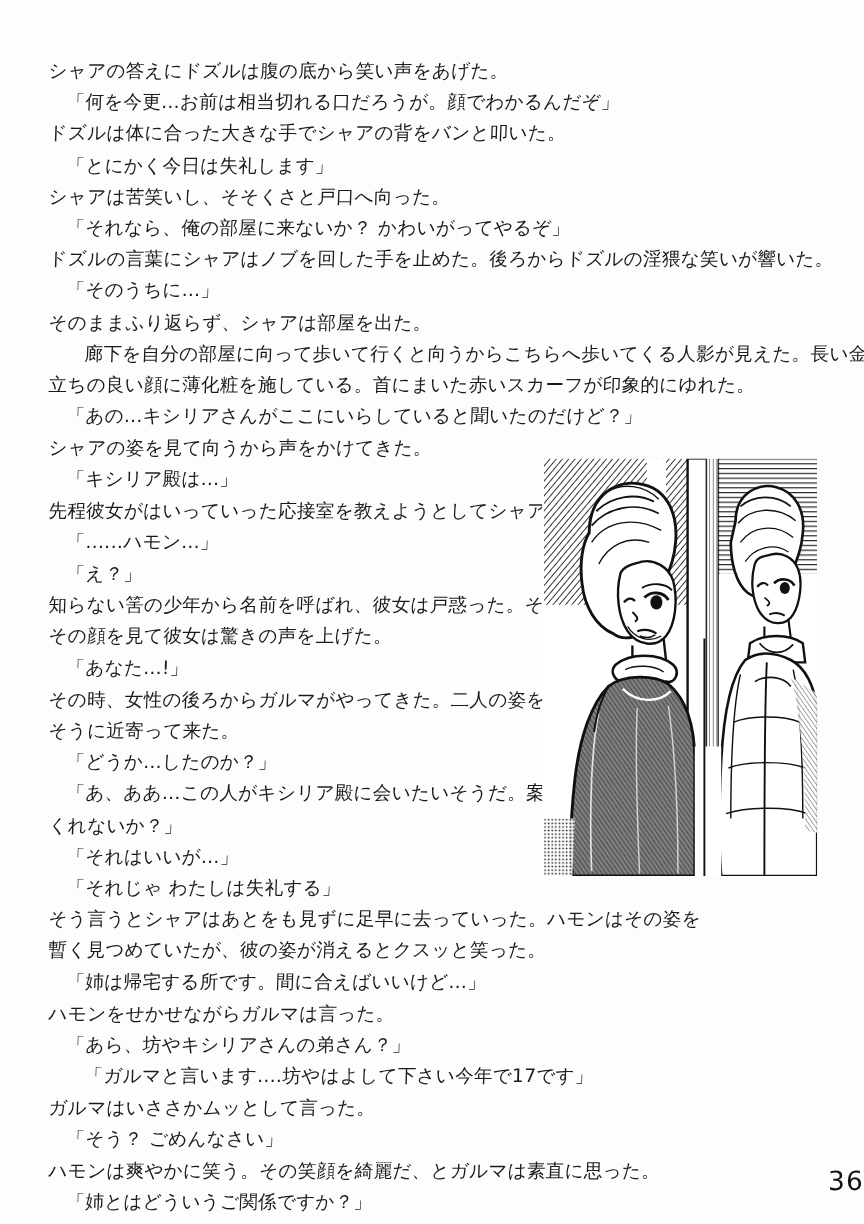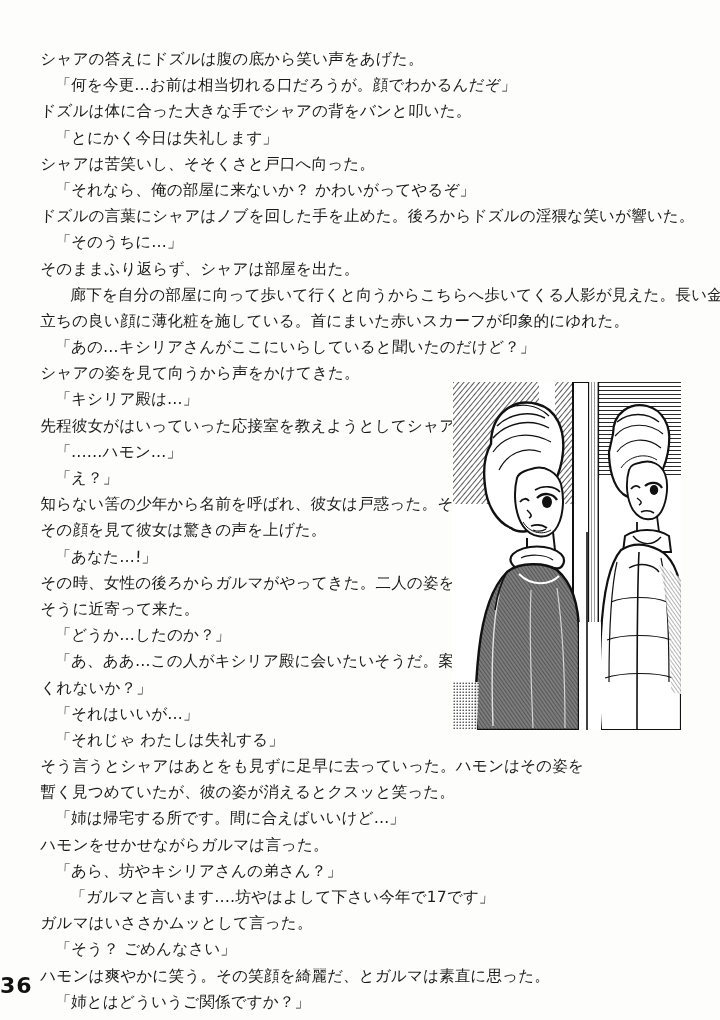--- a/index.html
+++ b/index.html
@@ -62,23 +62,23 @@
     overflow: hidden;
     border-left: 1px solid #ffffff;
   }
 
   
   #page-number {
     position: absolute;
     left: 0;
     right: 0;
     bottom: 22px;
-    text-align: left;
+    text-align: right;
     font-size: 22px;
-    font-weight: bold;
+    font-weight: normal;
     color: #111;
     font-family: "DejaVu Sans", sans-serif;
     letter-spacing: 1px;
   }
 </style>
 </head>
 <body>
 
 <div id="page">
 

